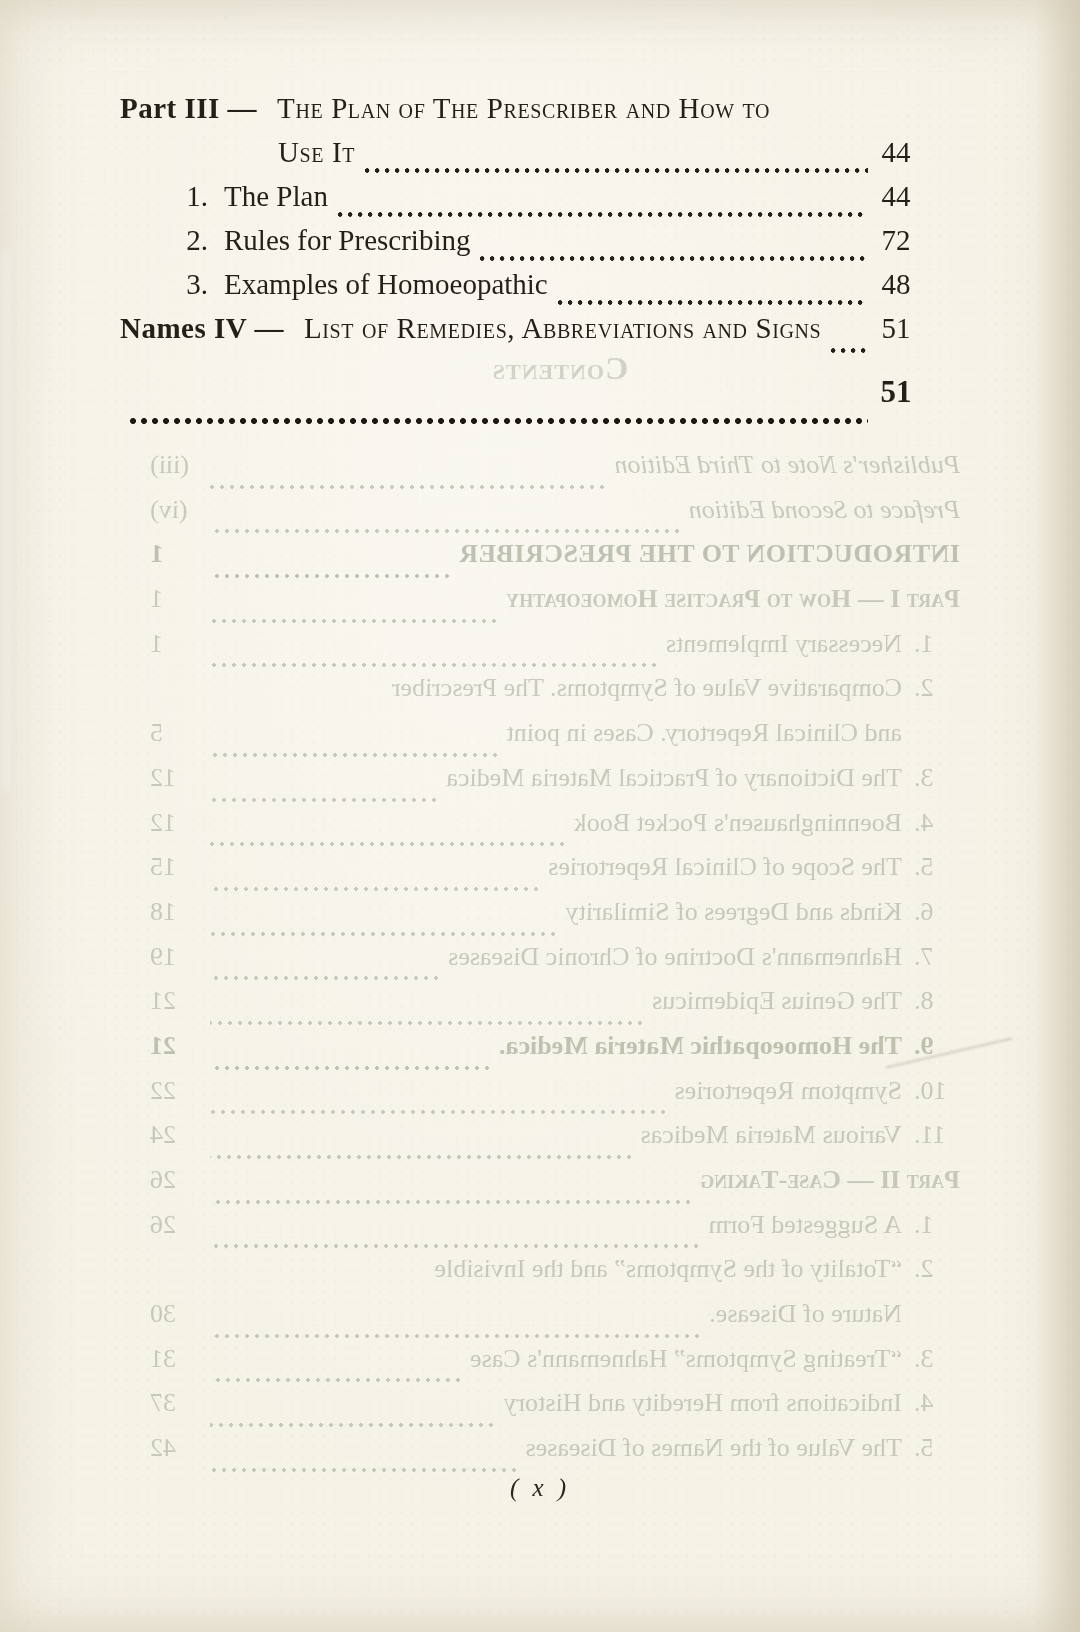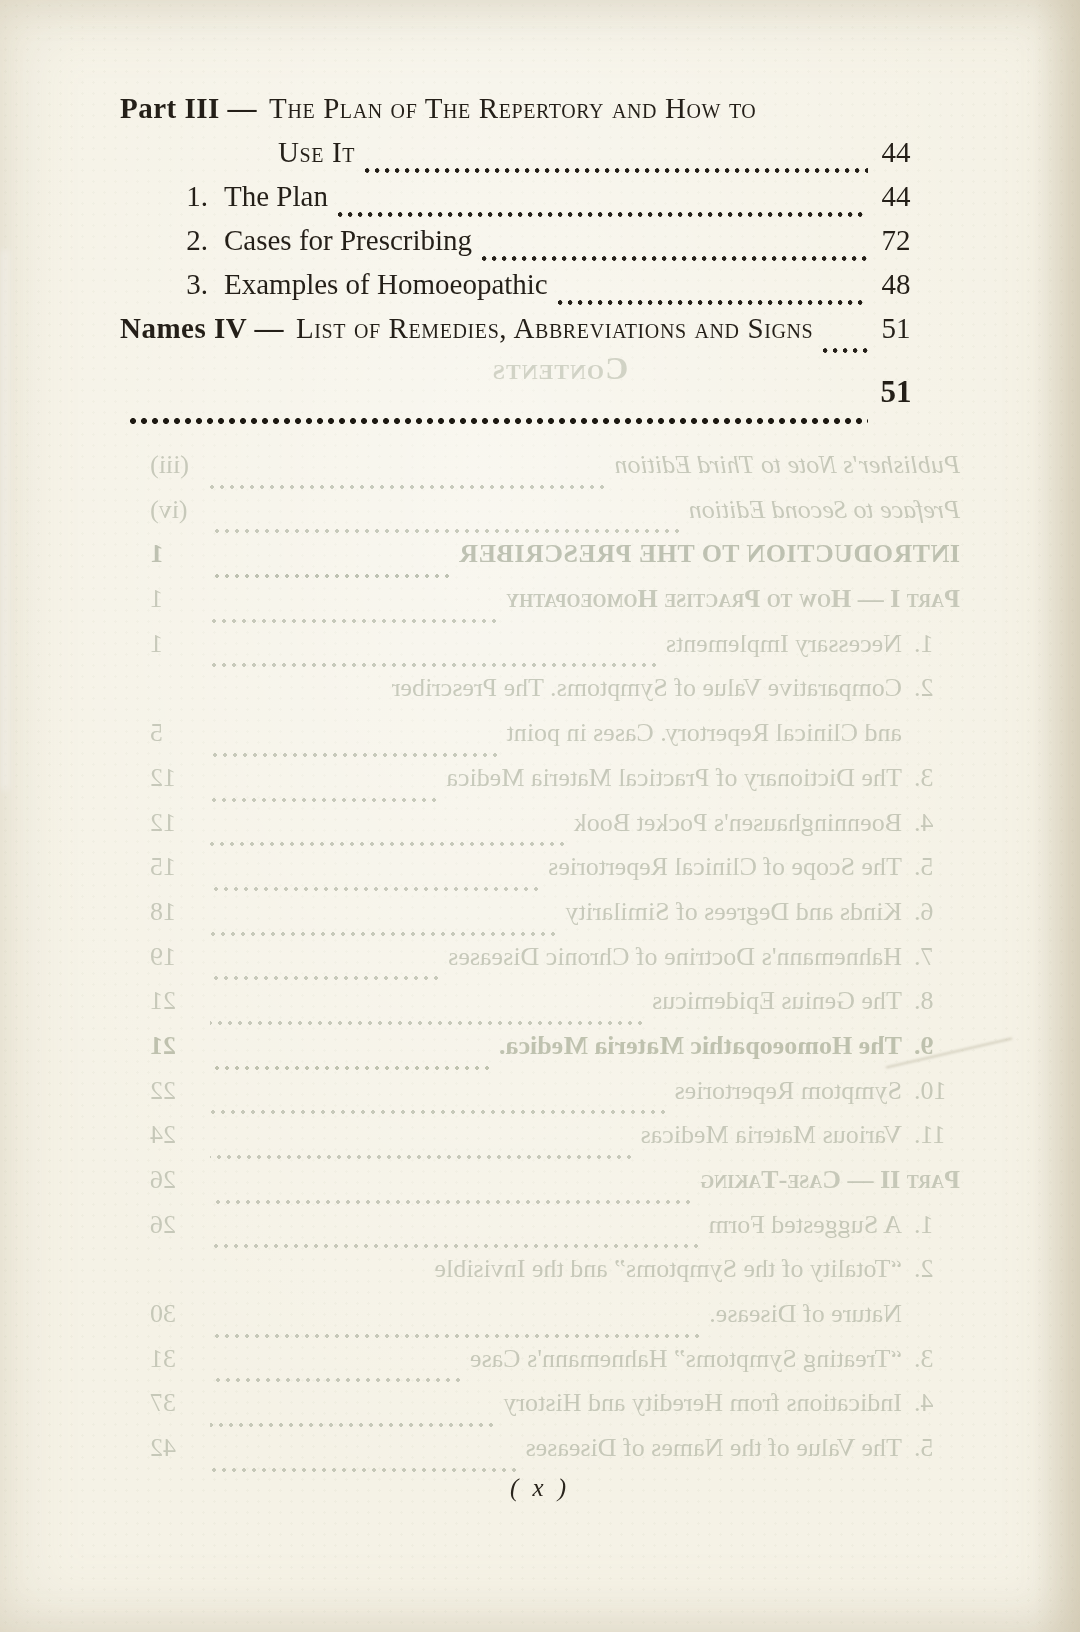--- a/index.html
+++ b/index.html
@@ -28,21 +28,21 @@
     background:rgba(168,162,138,0.45);transform:rotate(-13deg);filter:blur(1px);border-radius:2px;}
 
   
   .toc{position:absolute;left:120px;top:92px;width:800px;font-size:29px;}
   .trow{display:flex;align-items:baseline;white-space:nowrap;}
   .r1{height:44px;}
   .r2{height:44px;padding-left:158px;}
   .ritem{height:44px;padding-left:52px;}
   .rpart4{height:48px;}
   .rtitle{height:58px;padding-top:14px;}
-  .part-prefix{font-weight:bold;margin-right:12px;letter-spacing:0.5px;font-family:Liberation Serif, serif;}
+  .part-prefix{font-weight:bold;margin-right:20px;letter-spacing:0.5px;font-family:Liberation Serif, serif;}
   .sc{font-variant:small-caps;letter-spacing:0.6px;}
   .rpart4 .sc{font-size:29px;text-align:center;}
   .inum{flex:none;width:36px;text-align:right;padding-right:16px;}
   .dots{flex:1 1 auto;align-self:flex-end;height:5px;margin:0 4px 7px 10px;
     background-image:radial-gradient(circle at 2.2px 2.5px, #241f18 2px, transparent 2.5px);
     background-size:10px 5px;background-repeat:repeat-x;}
   .pg{flex:none;min-width:48px;text-align:center;}
   .book{font-size:35px;font-weight:bold;letter-spacing:1.5px;}
   .rtitle .dots{height:6px;margin-bottom:8px;
     background-image:radial-gradient(circle at 3px 3px, #1d1912 2.7px, transparent 3.2px);
@@ -86,39 +86,39 @@
   <div class="edge-right"></div>
   <div class="edge-left-light"></div>
   <div class="crease"></div>
 
   <div class="bleed-heading">Contents</div>
 
   <div class="toc">
 
     <div class="trow r1">
       <span class="part-prefix">Part III —</span>
-      <span class="sc">The Plan of The Repertory and How to</span>
+      <span class="sc">The Plan of The Prescriber and How to</span>
     </div>
 
     <div class="trow r2">
       <span class="sc">Use It</span>
       <span class="dots"></span>
       <span class="pg">44</span>
     </div>
 
     <div class="trow ritem">
       <span class="inum">1.</span>
       <span>The Plan</span>
       <span class="dots"></span>
       <span class="pg">44</span>
     </div>
 
     <div class="trow ritem">
       <span class="inum">2.</span>
-      <span>Cases for Prescribing</span>
+      <span>Rules for Prescribing</span>
       <span class="dots"></span>
       <span class="pg">72</span>
     </div>
 
     <div class="trow ritem">
       <span class="inum">3.</span>
       <span>Examples of Homoeopathic</span>
       <span class="dots"></span>
       <span class="pg">48</span>
     </div>

